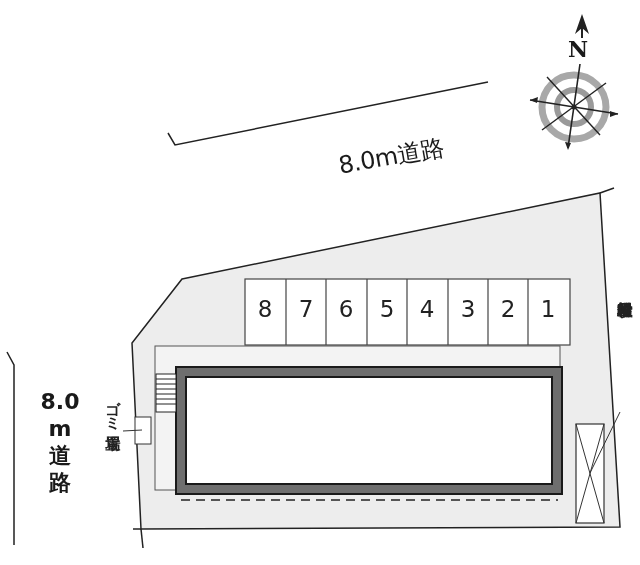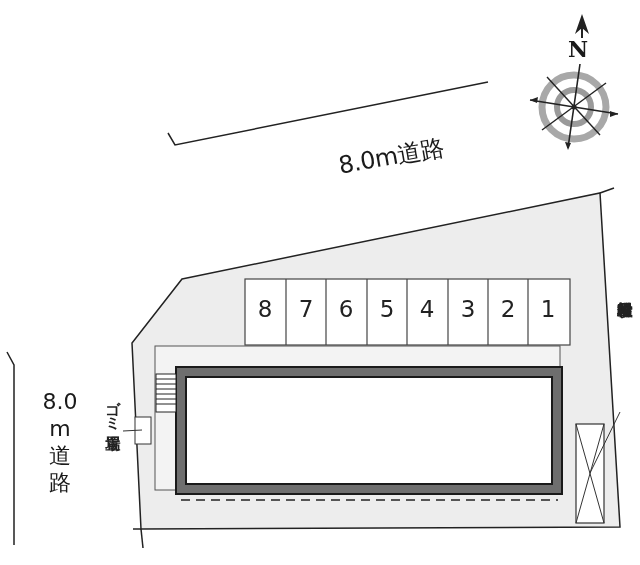--- a/index.html
+++ b/index.html
@@ -1,21 +1,21 @@
 <!DOCTYPE html>
 <html><head>
   <meta charset="utf-8">
   <style>
     html, body { margin: 0; padding: 0; background: #ffffff; }
     body { width: 640px; height: 565px; position: relative; overflow: hidden; font-family: "DejaVu Sans", sans-serif; }
     svg.map { position: absolute; left: 0; top: 0; width: 640px; height: 565px; }
     .lbl { position: absolute; color: #1a1a1a; font-family: "DejaVu Sans", sans-serif; }
     .road-top { left: 336px; top: 150px; font-size: 24px; transform: rotate(-10deg); transform-origin: left top; white-space: nowrap; letter-spacing: -0.5px; }
     .road-left { left: 40px; top: 388px; width: 40px; font-size: 22px; text-align: center; line-height: 27px; }
-    .road-left span { display: block; }
+    .road-left span { display: block; font-weight: bold; }
     .vtext { writing-mode: vertical-rl; text-orientation: upright; font-size: 15px; line-height: 18px; letter-spacing: 0px; font-weight: bold; color: #222; }
     .garbage { left: 104px; top: 390px; }
     .bike { left: 616px; top: 290px; }
     .slot-num { position: absolute; top: 296px; width: 40px; text-align: center; font-size: 23px; color: #222; }
     .north-n { left: 568px; top: 36px; font-family: "DejaVu Serif", serif; font-weight: bold; font-size: 22px; }
   </style>
 </head>
 <body>
 
 <svg class="map" viewBox="0 0 640 565">

